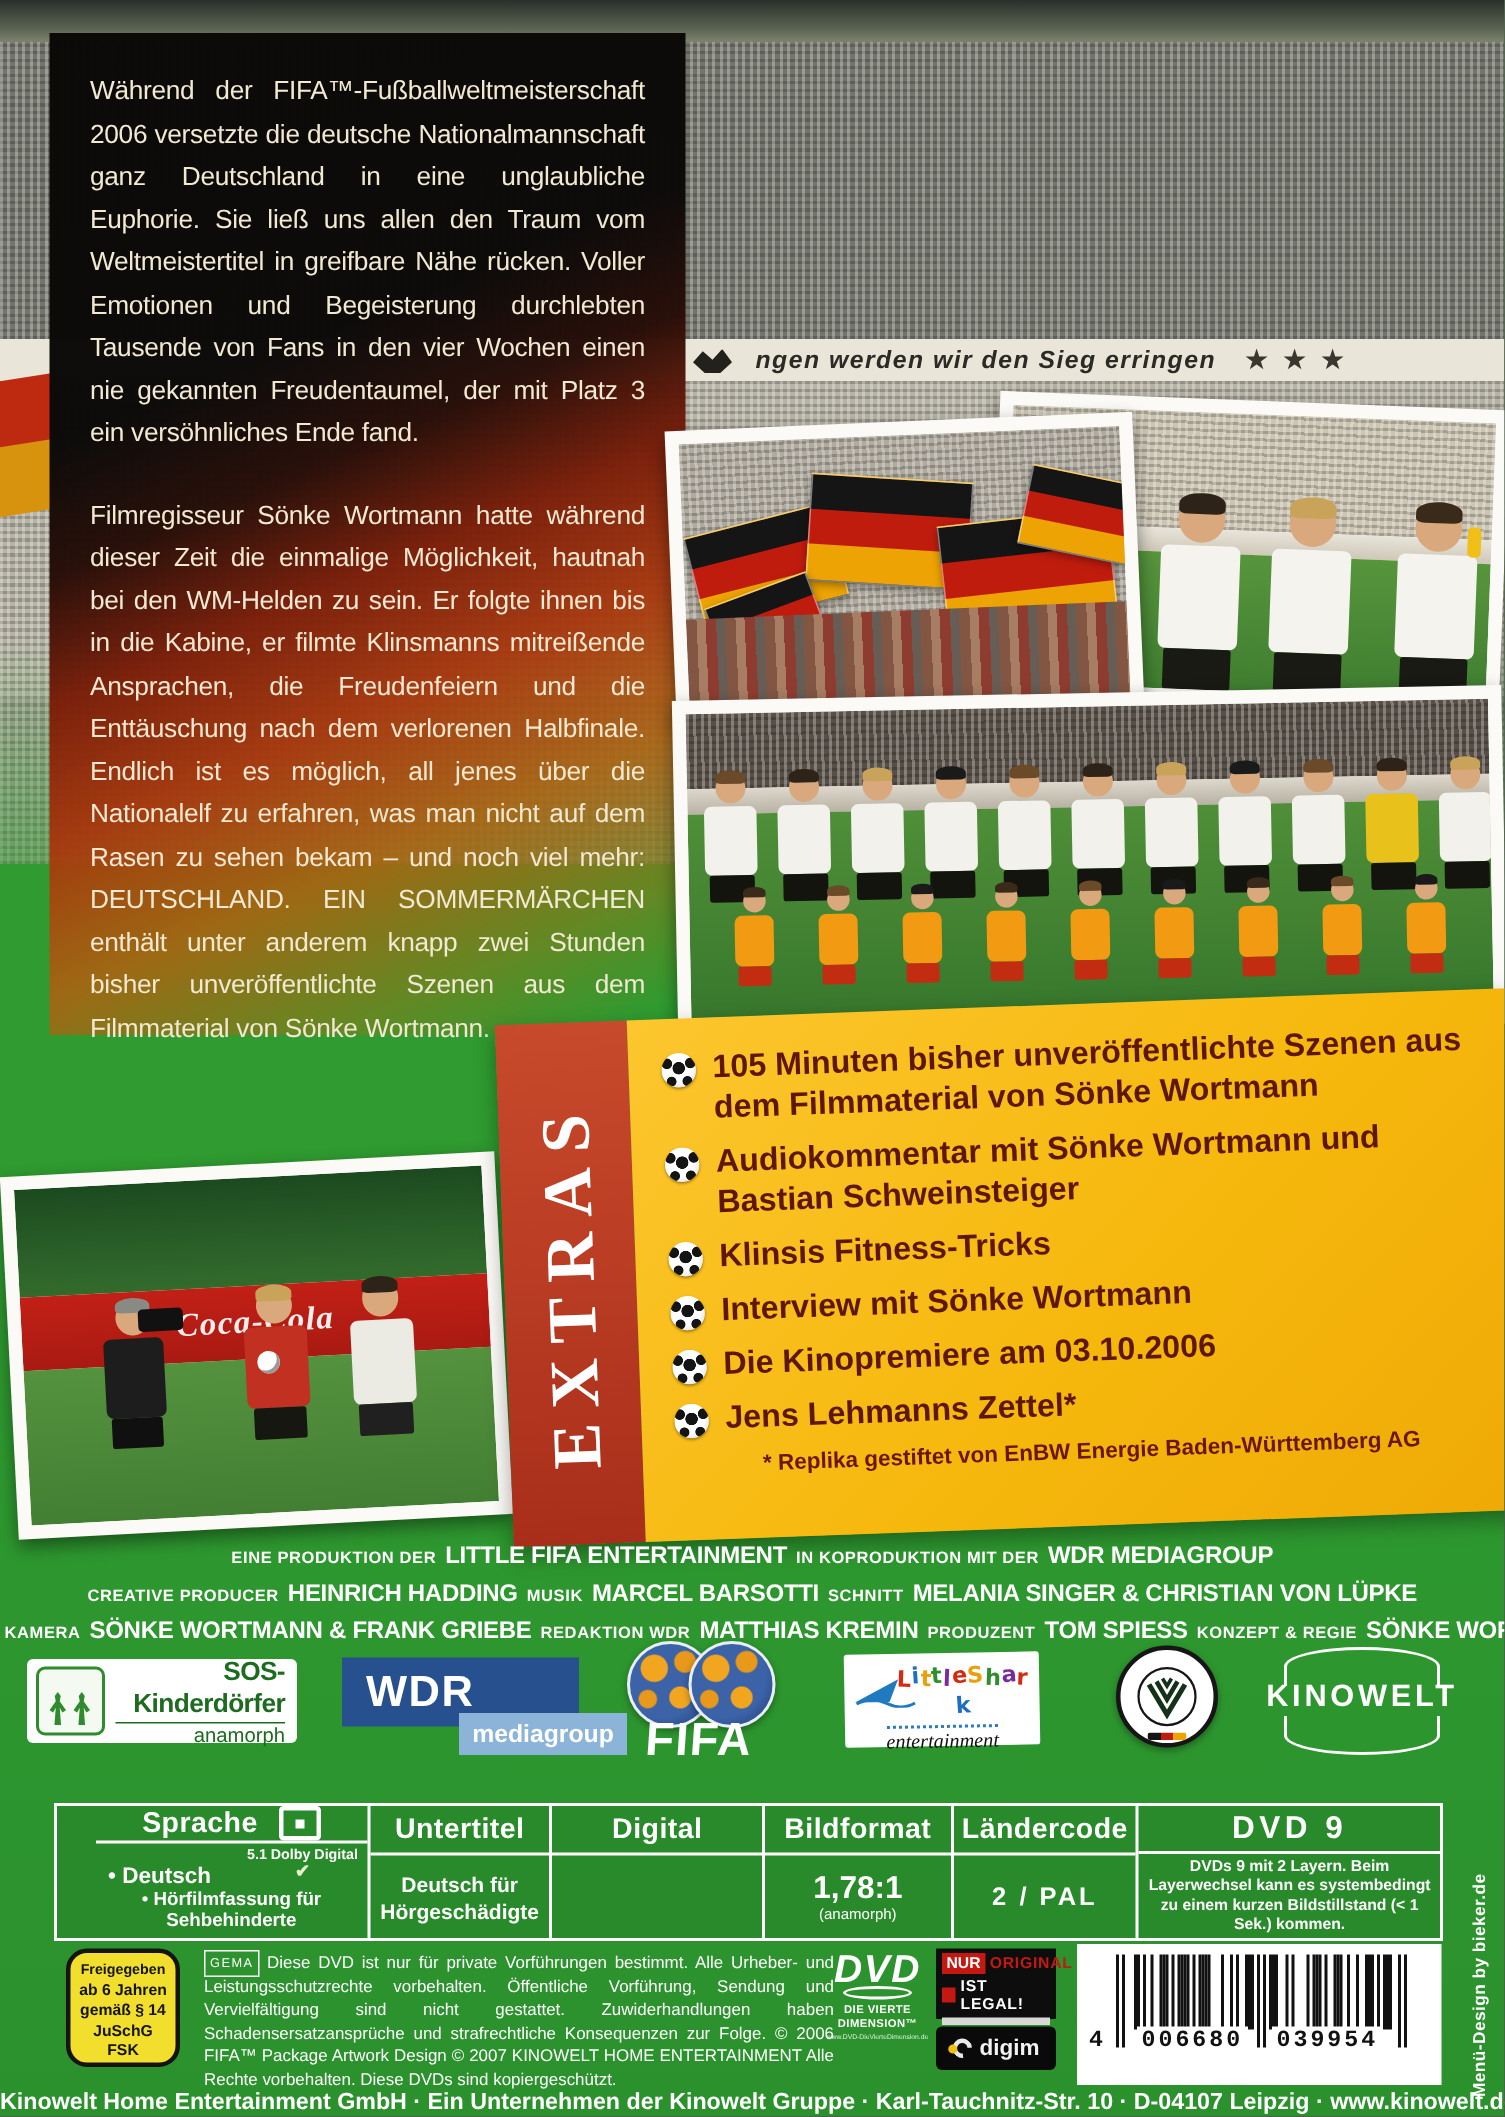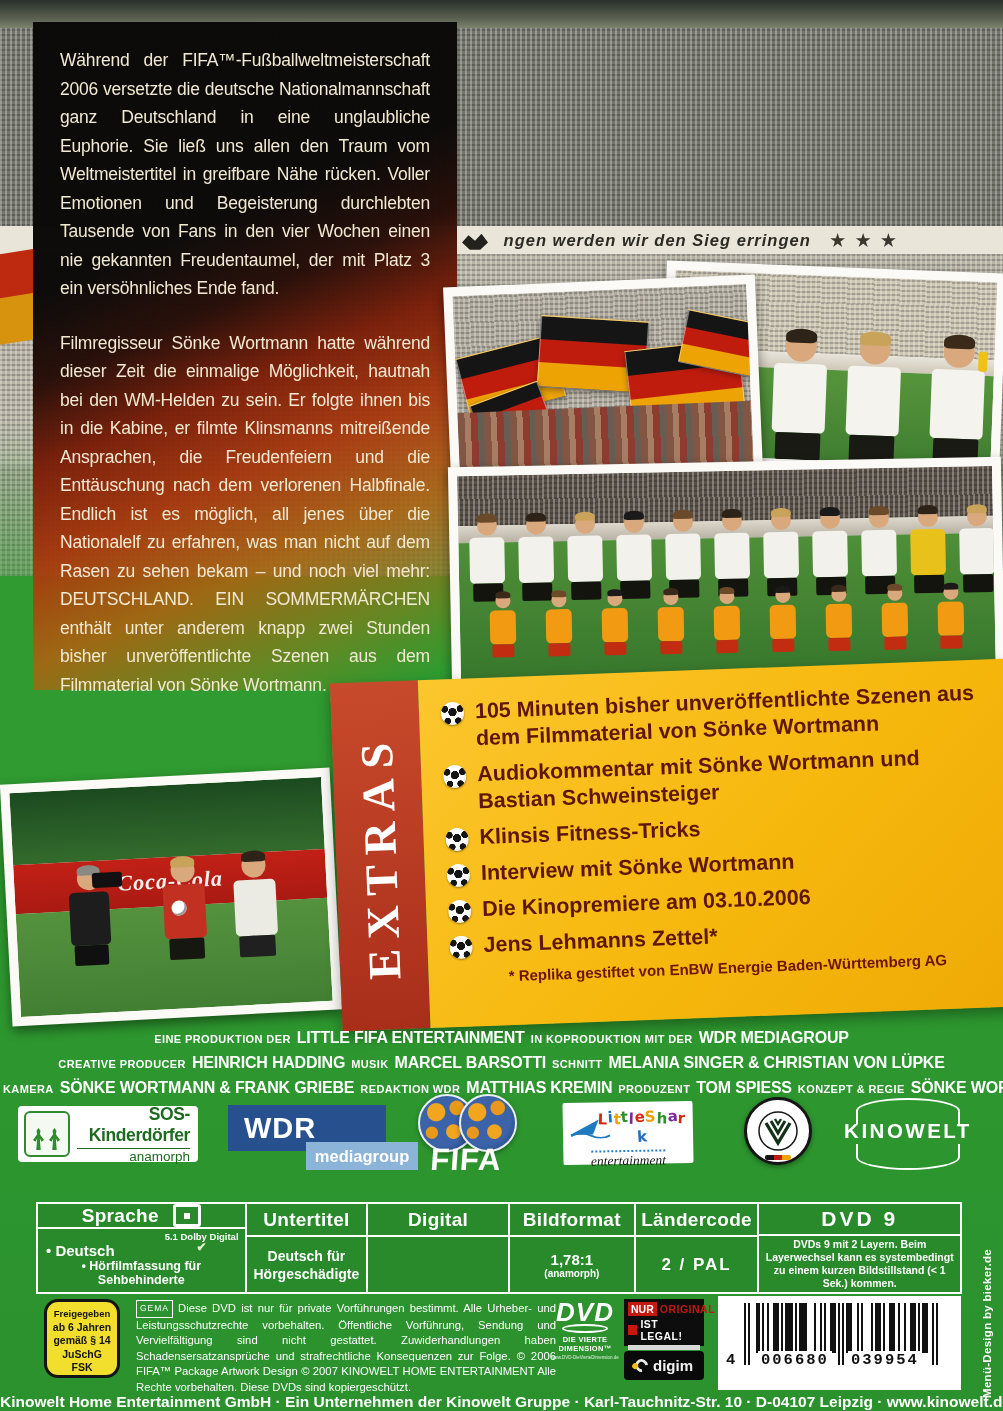--- a/index.html
+++ b/index.html
@@ -145,32 +145,32 @@
      font-size:20.5px;letter-spacing:2.5px;}
   
   .specs{left:36px;top:1202px;width:926px;height:92px;border:2.5px solid #fff;box-sizing:border-box;
      display:flex;z-index:6;color:#fff;background:rgba(8,60,8,.10);}
   .spec-col{box-sizing:border-box;border-left:2.5px solid #fff;display:flex;flex-direction:column;}
   .spec-col:first-child{border-left:none;}
   .spec-head{height:31px;border-bottom:2.5px solid #fff;display:flex;align-items:center;
      justify-content:center;gap:14px;font-weight:bold;font-size:19px;letter-spacing:.3px;}
   .spec-body{flex:1;position:relative;font-weight:bold;display:flex;flex-direction:column;
      align-items:center;justify-content:center;text-align:center;}
-  .col-sprache{width:207px;}.col-untertitel{width:122px;}.col-laufzeit{width:142px;}
+  .col-sprache{width:207px;padding-left:26px;}.col-untertitel{width:122px;}.col-laufzeit{width:142px;}
   .col-bildformat{width:126px;}.col-laender{width:124px;}.col-dvd9{width:203px;}
   .dolby-icon{display:inline-block;width:22px;height:17px;border:3px solid #fff;border-radius:3px;position:relative;}
   .dolby-icon:before{content:"";position:absolute;left:50%;top:50%;width:6px;height:6px;margin:-3px 0 0 -3px;background:#fff;}
   .sprache-body{align-items:flex-start;padding:3px 8px;justify-content:space-between;}
   .sp-item1{font-size:15px;margin-top:10px;}
   .sp-item2{font-size:12.5px;margin-bottom:4px;}
   .sp-audio{position:absolute;right:6px;top:2px;font-size:9.5px;text-align:center;line-height:11px;}
   .sp-check{display:block;font-size:12px;color:#e7f3cf;}
   .unter-body{font-size:14px;line-height:18px;padding:0 4px;}
   .lauf-body{font-size:14.5px;line-height:19px;}
-  .bf-value{font-size:15px;}.bf-note{font-size:10px;font-weight:bold;}
+  .bf-value{font-size:21px;}.bf-note{font-size:10px;font-weight:normal;}
   .lc-value{font-size:17px;letter-spacing:2px;}
   .dvd9-head{font-size:21px;letter-spacing:3px;}
   .dvd9-body{font-size:10.5px;line-height:13px;padding:2px 6px;}
   
   .legal{left:0;top:1294px;width:1003px;height:100px;z-index:6;}
   .fsk-box{left:44px;top:5px;width:76px;height:79px;background:#f2de2c;border:3px solid #141414;
      border-radius:14px;box-sizing:border-box;text-align:center;color:#141414;font-weight:bold;
      padding-top:5px;line-height:13.5px;font-size:10.5px;}
   .fsk-l1{font-size:9.5px;}
   .legal-text{left:136px;top:6px;width:420px;color:#fff;font-size:11.3px;font-weight:normal;

